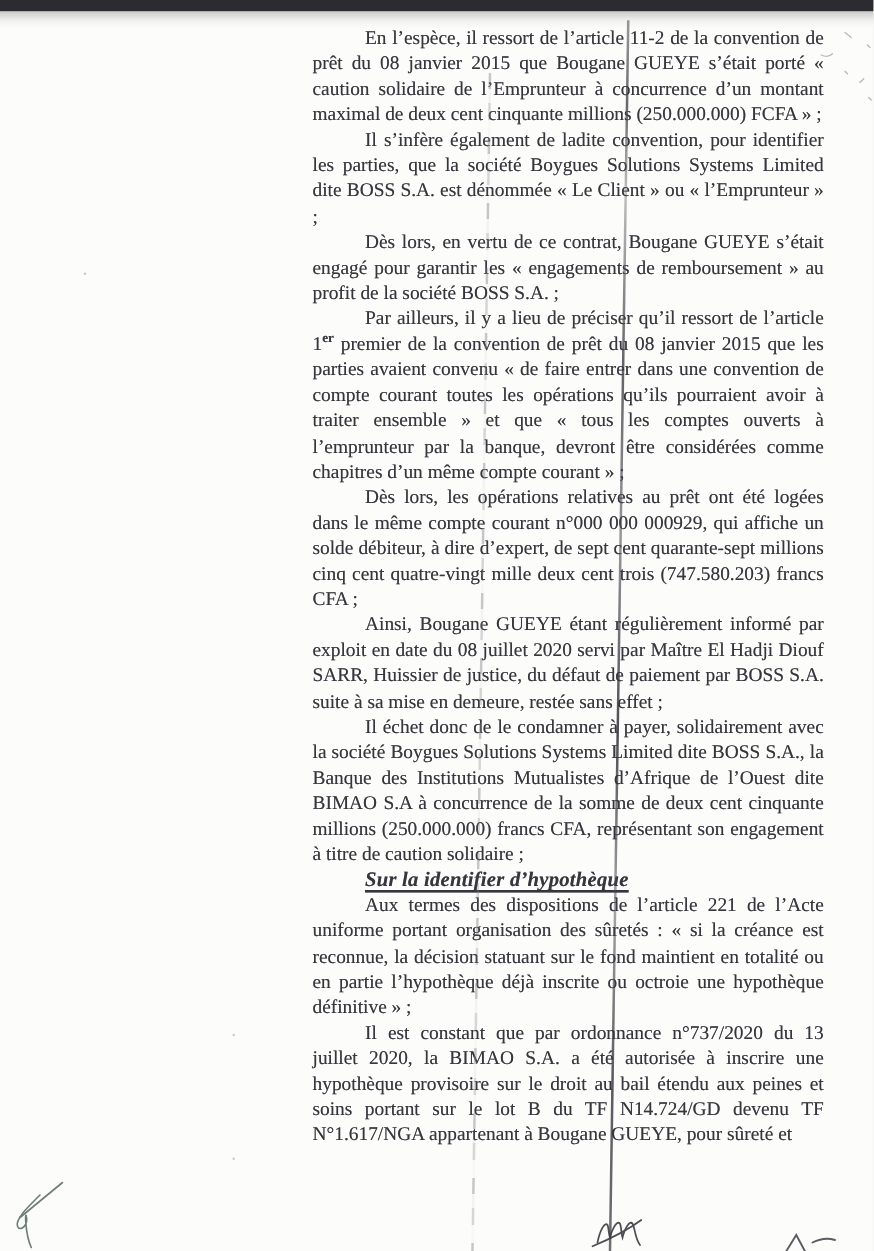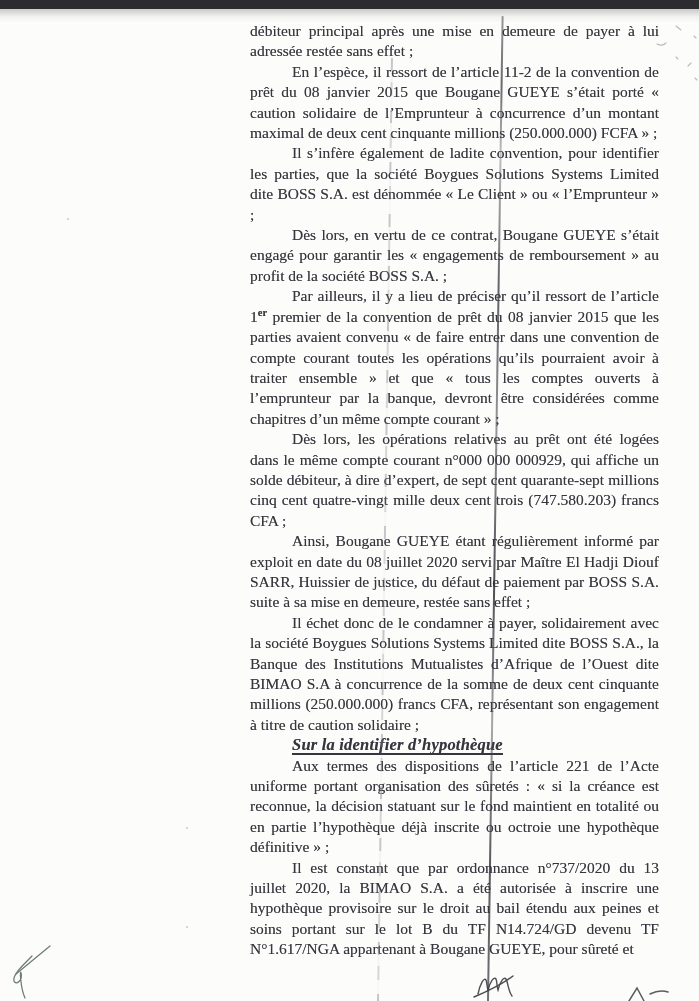--- a/index.html
+++ b/index.html
@@ -68,21 +68,20 @@
 </style>
 </head>
 <body>
 
 <div class="page">
 
   <div class="topbar"></div>
   <div class="topbar-shadow"></div>
 
   <div class="text-col">
-    <p class="no-indent">débiteur principal après une mise en demeure de payer à lui adressée restée sans effet ;</p>
     <p>En l’espèce, il ressort de l’article 11-2 de la convention de prêt du 08 janvier 2015 que Bougane GUEYE s’était porté « caution solidaire de l’Emprunteur à concurrence d’un montant maximal de deux cent cinquante millions (250.000.000) FCFA » ;</p>
     <p>Il s’infère également de ladite convention, pour identifier les parties, que la société Boygues Solutions Systems Limited dite BOSS S.A. est dénommée « Le Client » ou « l’Emprunteur » ;</p>
     <p>Dès lors, en vertu de ce contrat, Bougane GUEYE s’était engagé pour garantir les « engagements de remboursement » au profit de la société BOSS S.A. ;</p>
     <p><span>Par ailleurs, il y a lieu de préciser qu’il ressort de l’article 1</span><sup>er</sup><span> premier de la convention de prêt du 08 janvier 2015 que les parties avaient convenu « de faire entrer dans une convention de compte courant toutes les opérations qu’ils pourraient avoir à traiter ensemble » et que « tous les comptes ouverts à l’emprunteur par la banque, devront être considérées comme chapitres d’un même compte courant » ;</span></p>
     <p>Dès lors, les opérations relatives au prêt ont été logées dans le même compte courant n°000 000 000929, qui affiche un solde débiteur, à dire d’expert, de sept cent quarante-sept millions cinq cent quatre-vingt mille deux cent trois (747.580.203) francs CFA ;</p>
     <p>Ainsi, Bougane GUEYE étant régulièrement informé par exploit en date du 08 juillet 2020 servi par Maître El Hadji Diouf SARR, Huissier de justice, du défaut de paiement par BOSS S.A. suite à sa mise en demeure, restée sans effet ;</p>
     <p>Il échet donc de le condamner à payer, solidairement avec la société Boygues Solutions Systems Limited dite BOSS S.A., la Banque des Institutions Mutualistes d’Afrique de l’Ouest dite BIMAO S.A à concurrence de la somme de deux cent cinquante millions (250.000.000) francs CFA, représentant son engagement à titre de caution solidaire ;</p>
     <p class="heading"><span class="u">Sur la identifier d’hypothèque</span></p>
     <p>Aux termes des dispositions de l’article 221 de l’Acte uniforme portant organisation des sûretés : « si la créance est reconnue, la décision statuant sur le fond maintient en totalité ou en partie l’hypothèque déjà inscrite ou octroie une hypothèque définitive » ;</p>
     <p>Il est constant que par ordonnance n°737/2020 du 13 juillet 2020, la BIMAO S.A. a été autorisée à inscrire une hypothèque provisoire sur le droit au bail étendu aux peines et soins portant sur le lot B du TF N14.724/GD devenu TF N°1.617/NGA appartenant à Bougane GUEYE, pour sûreté et</p>

